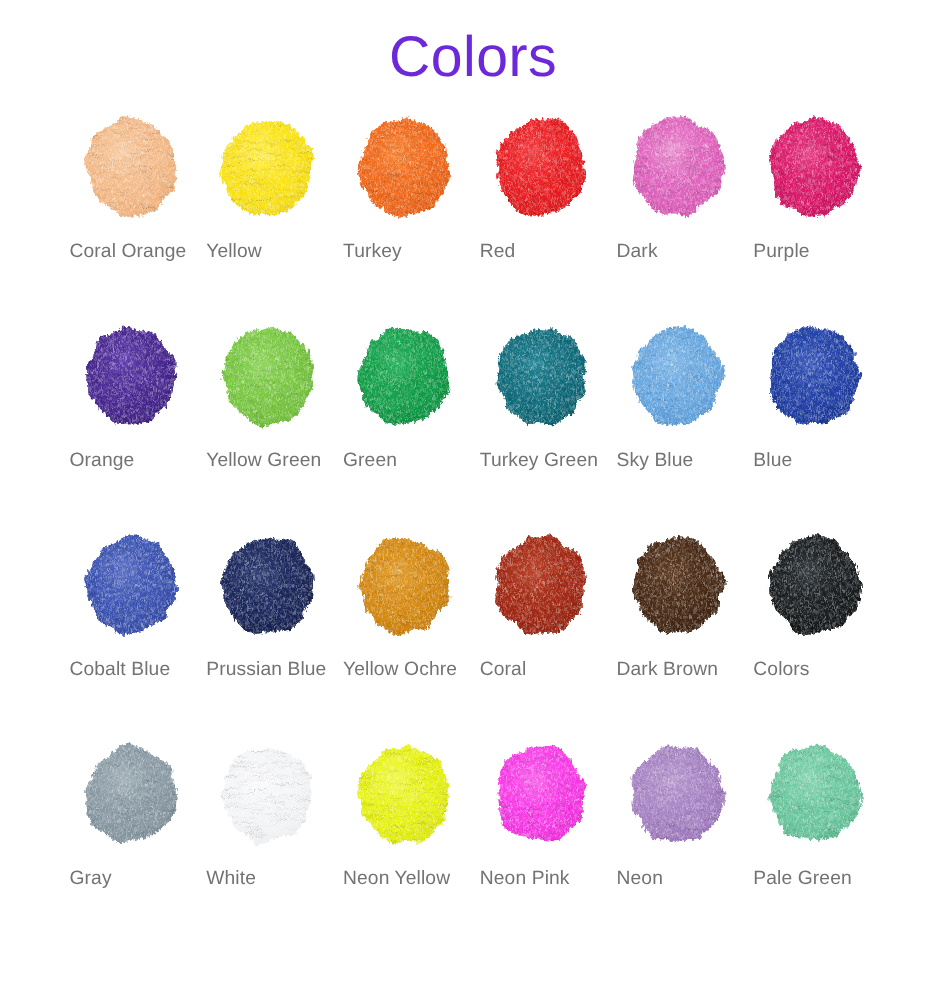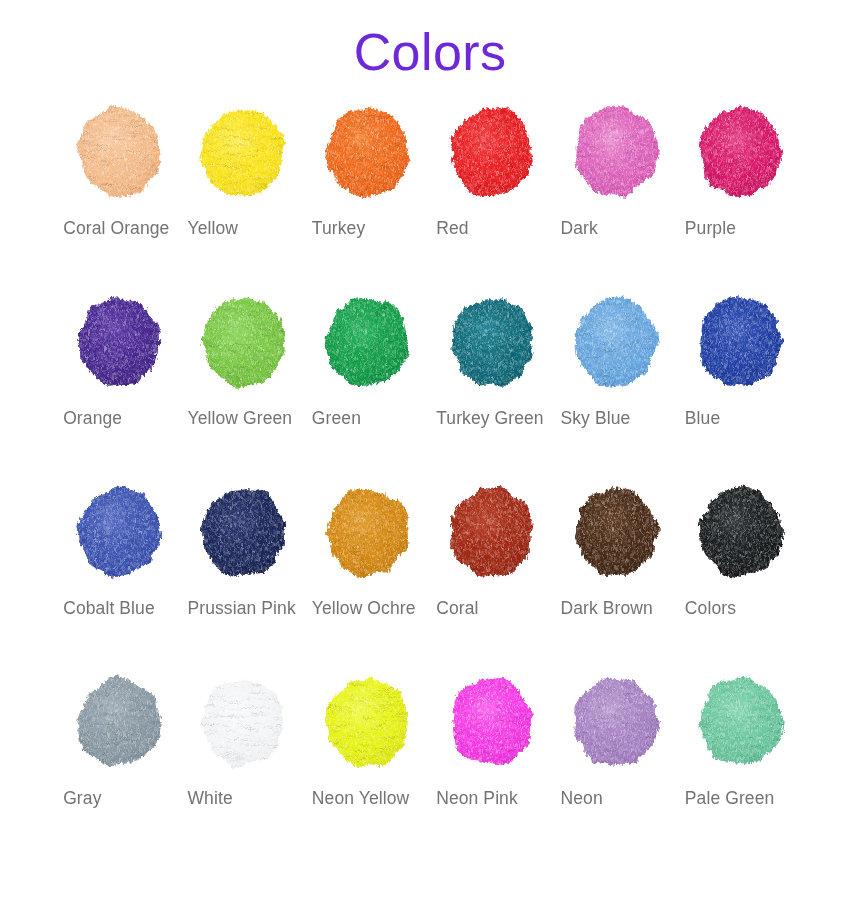--- a/index.html
+++ b/index.html
@@ -652,21 +652,21 @@
     <g filter="url(#roughb13)">
       <path d="M 87.46 49.00 Q 88.42 57.31 87.54 61.40 Q 86.66 65.49 83.13 68.07 Q 79.59 70.66 79.47 75.65 Q 79.34 80.64 76.05 83.12 Q 72.75 85.60 69.58 88.22 Q 66.41 90.83 62.08 90.16 Q 57.74 89.49 54.20 90.44 Q 50.66 91.40 46.97 91.68 Q 43.29 91.96 39.20 92.88 Q 35.12 93.79 31.68 91.61 Q 28.25 89.42 24.62 87.69 Q 20.99 85.96 19.08 82.07 Q 17.17 78.19 15.01 74.94 Q 12.84 71.70 10.02 68.63 Q 7.20 65.55 7.99 61.10 Q 8.79 56.66 6.54 52.83 Q 4.28 49.00 5.32 44.92 Q 6.36 40.85 7.36 36.89 Q 8.35 32.93 10.70 29.68 Q 13.04 26.43 14.61 22.64 Q 16.18 18.85 20.02 17.49 Q 23.87 16.13 26.39 13.07 Q 28.91 10.02 32.46 8.79 Q 36.01 7.55 39.73 7.77 Q 43.46 7.99 47.12 6.58 Q 50.78 5.17 54.27 6.80 Q 57.75 8.44 62.18 7.59 Q 66.61 6.74 70.02 9.10 Q 73.42 11.46 75.60 15.18 Q 77.78 18.89 79.12 22.83 Q 80.45 26.77 82.05 30.27 Q 83.65 33.76 86.78 37.08 Q 89.91 40.39 88.69 44.70 Z" fill="#1E2A5E"></path>
       <path d="M 87.46 49.00 Q 88.42 57.31 87.54 61.40 Q 86.66 65.49 83.13 68.07 Q 79.59 70.66 79.47 75.65 Q 79.34 80.64 76.05 83.12 Q 72.75 85.60 69.58 88.22 Q 66.41 90.83 62.08 90.16 Q 57.74 89.49 54.20 90.44 Q 50.66 91.40 46.97 91.68 Q 43.29 91.96 39.20 92.88 Q 35.12 93.79 31.68 91.61 Q 28.25 89.42 24.62 87.69 Q 20.99 85.96 19.08 82.07 Q 17.17 78.19 15.01 74.94 Q 12.84 71.70 10.02 68.63 Q 7.20 65.55 7.99 61.10 Q 8.79 56.66 6.54 52.83 Q 4.28 49.00 5.32 44.92 Q 6.36 40.85 7.36 36.89 Q 8.35 32.93 10.70 29.68 Q 13.04 26.43 14.61 22.64 Q 16.18 18.85 20.02 17.49 Q 23.87 16.13 26.39 13.07 Q 28.91 10.02 32.46 8.79 Q 36.01 7.55 39.73 7.77 Q 43.46 7.99 47.12 6.58 Q 50.78 5.17 54.27 6.80 Q 57.75 8.44 62.18 7.59 Q 66.61 6.74 70.02 9.10 Q 73.42 11.46 75.60 15.18 Q 77.78 18.89 79.12 22.83 Q 80.45 26.77 82.05 30.27 Q 83.65 33.76 86.78 37.08 Q 89.91 40.39 88.69 44.70 Z" fill="url(#shadeb13)"></path>
       <g clip-path="url(#clipb13)">
         <rect x="0" y="0" width="94" height="98" fill="#131C44" filter="url(#streakb13)" opacity="0.55"></rect>
         <rect x="0" y="0" width="94" height="98" fill="#ffffff" filter="url(#grainb13)" opacity="0.85"></rect>
       </g>
     </g>
   </svg>
         </div>
-        <div class="swatch-label">Prussian Pink</div>
+        <div class="swatch-label">Prussian Blue</div>
       </div>
       <div class="swatch-cell">
         <div class="swatch-blob-wrap">
   <svg viewBox="0 0 94 98" xmlns="http://www.w3.org/2000/svg" aria-hidden="true">
     <defs>
       <filter id="roughb14" x="-25%" y="-25%" width="150%" height="150%">
         <feTurbulence type="fractalNoise" baseFrequency="0.38 0.16" numOctaves="4" seed="105" result="n"></feTurbulence>
         <feDisplacementMap in="SourceGraphic" in2="n" scale="6" xChannelSelector="R" yChannelSelector="G"></feDisplacementMap>
       </filter>
       <filter id="grainb14" x="-20%" y="-20%" width="140%" height="140%">

